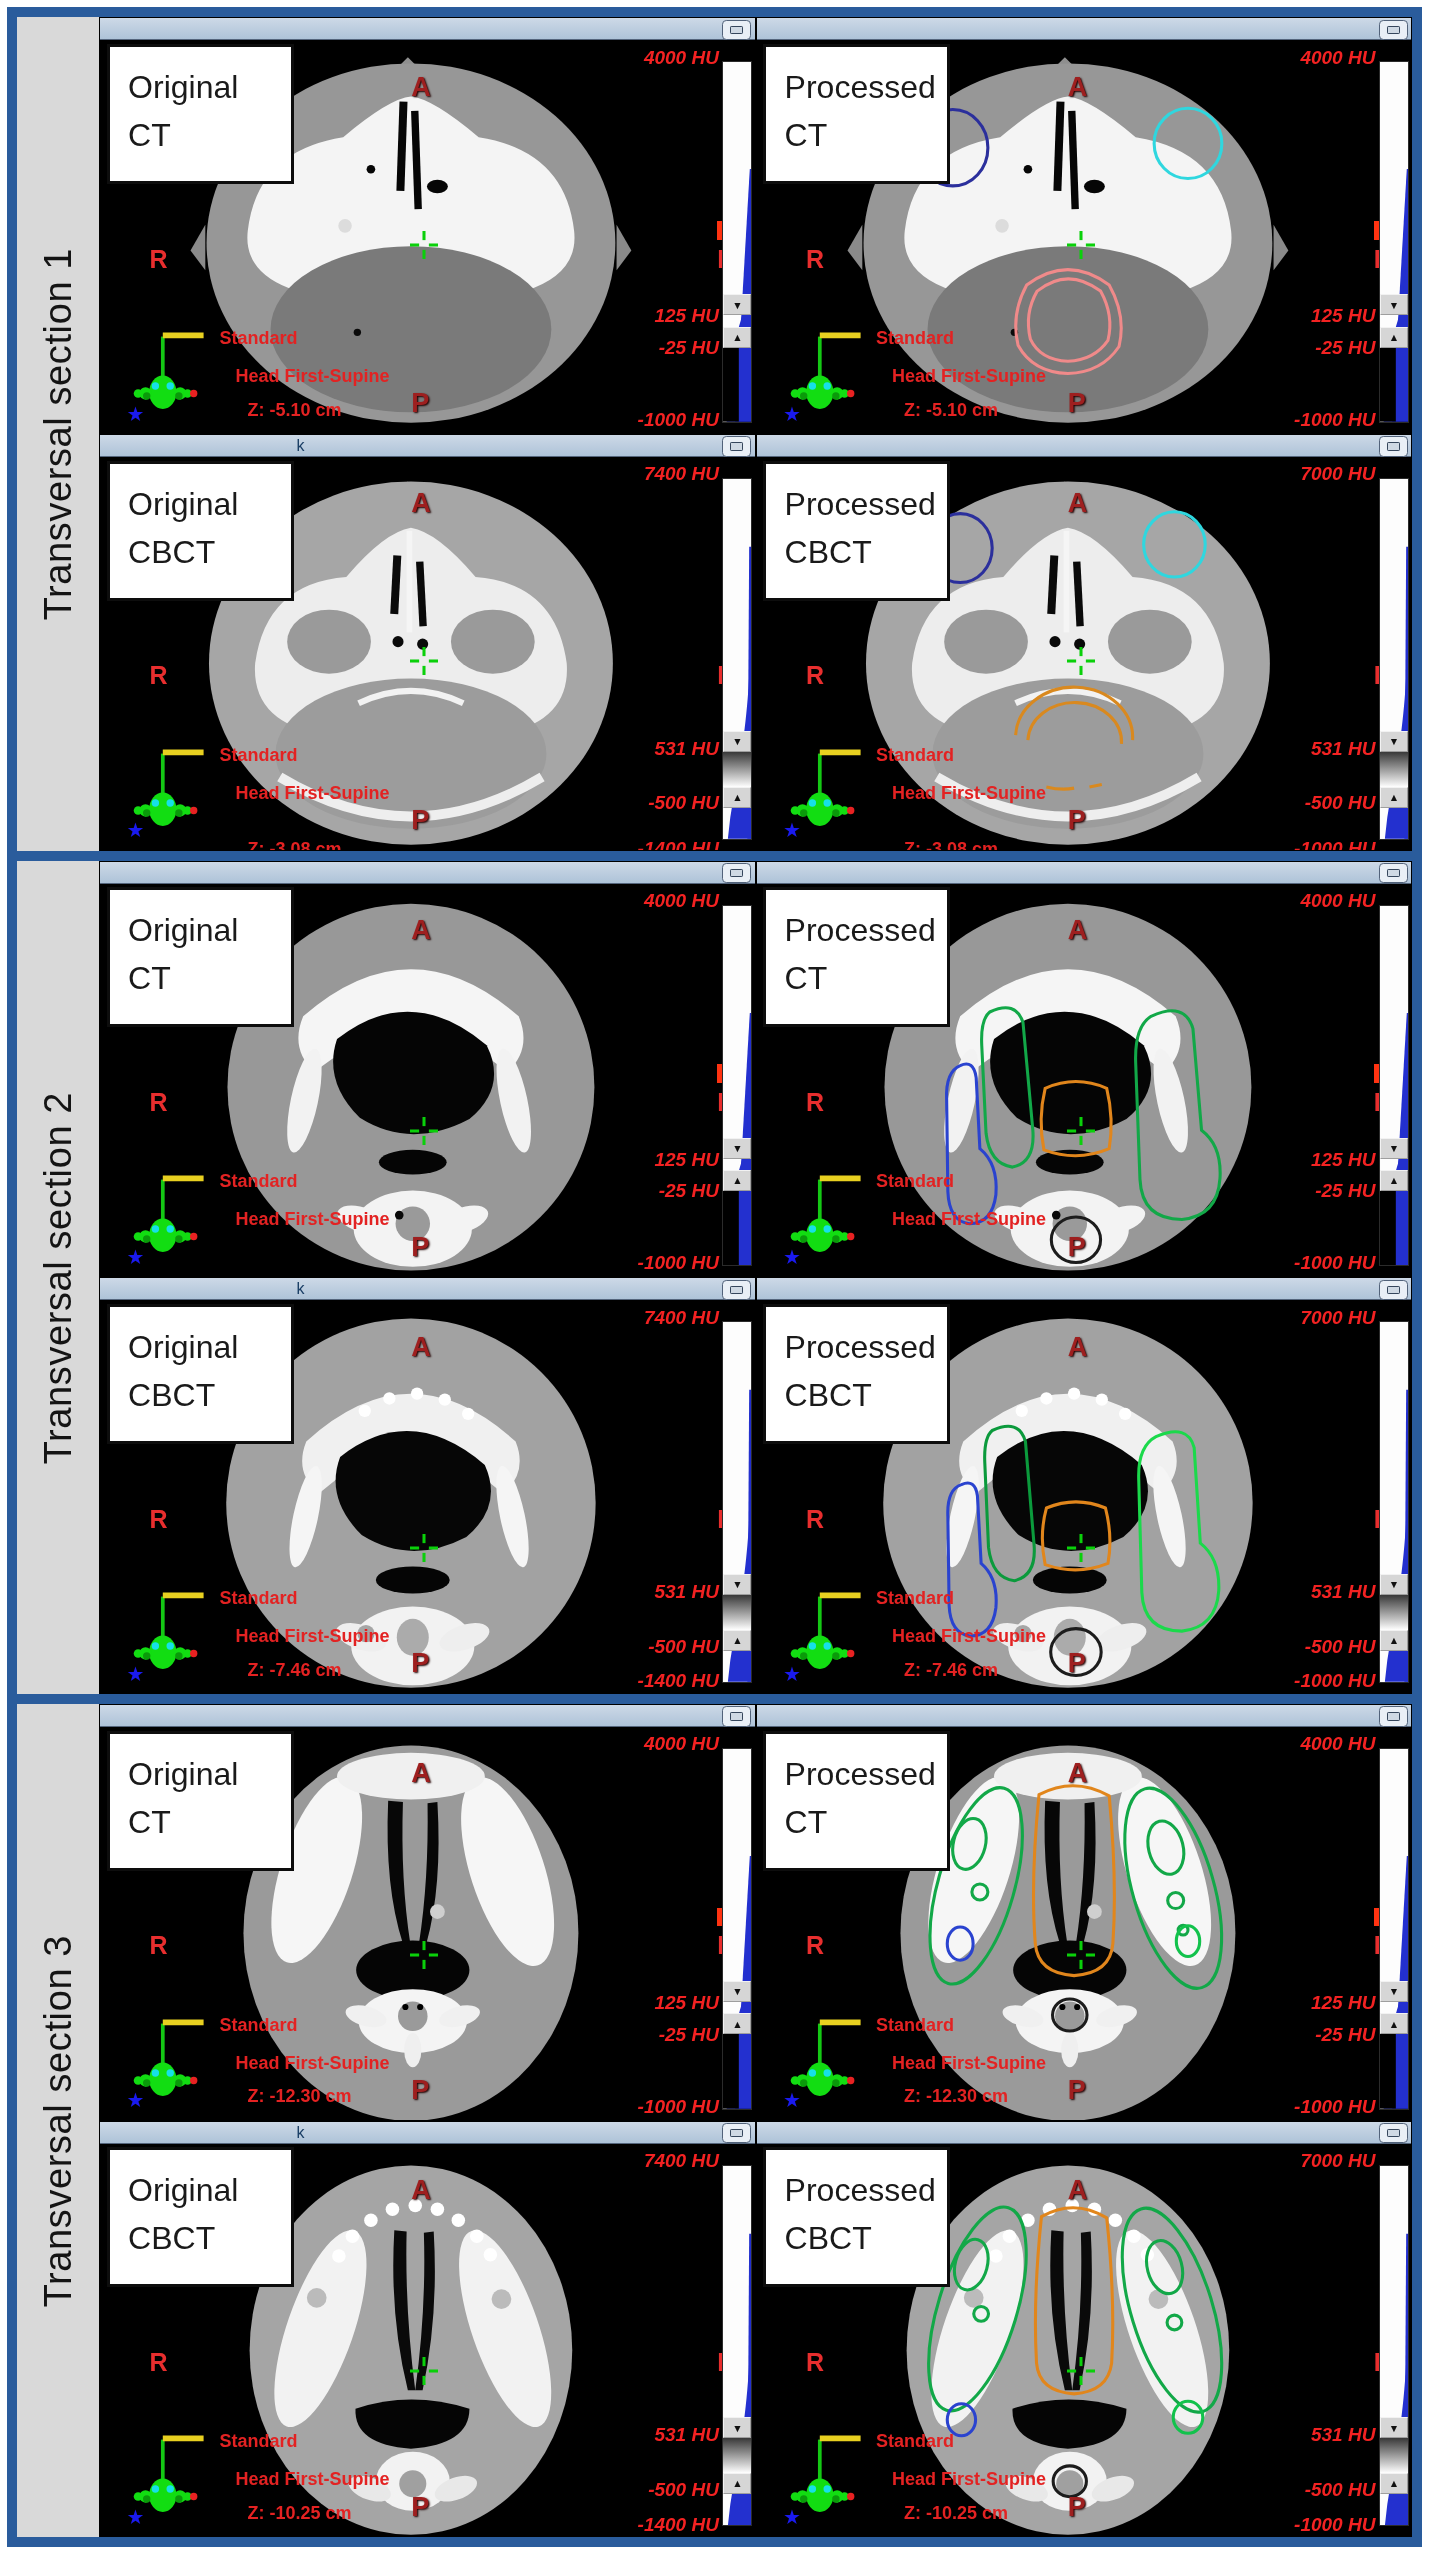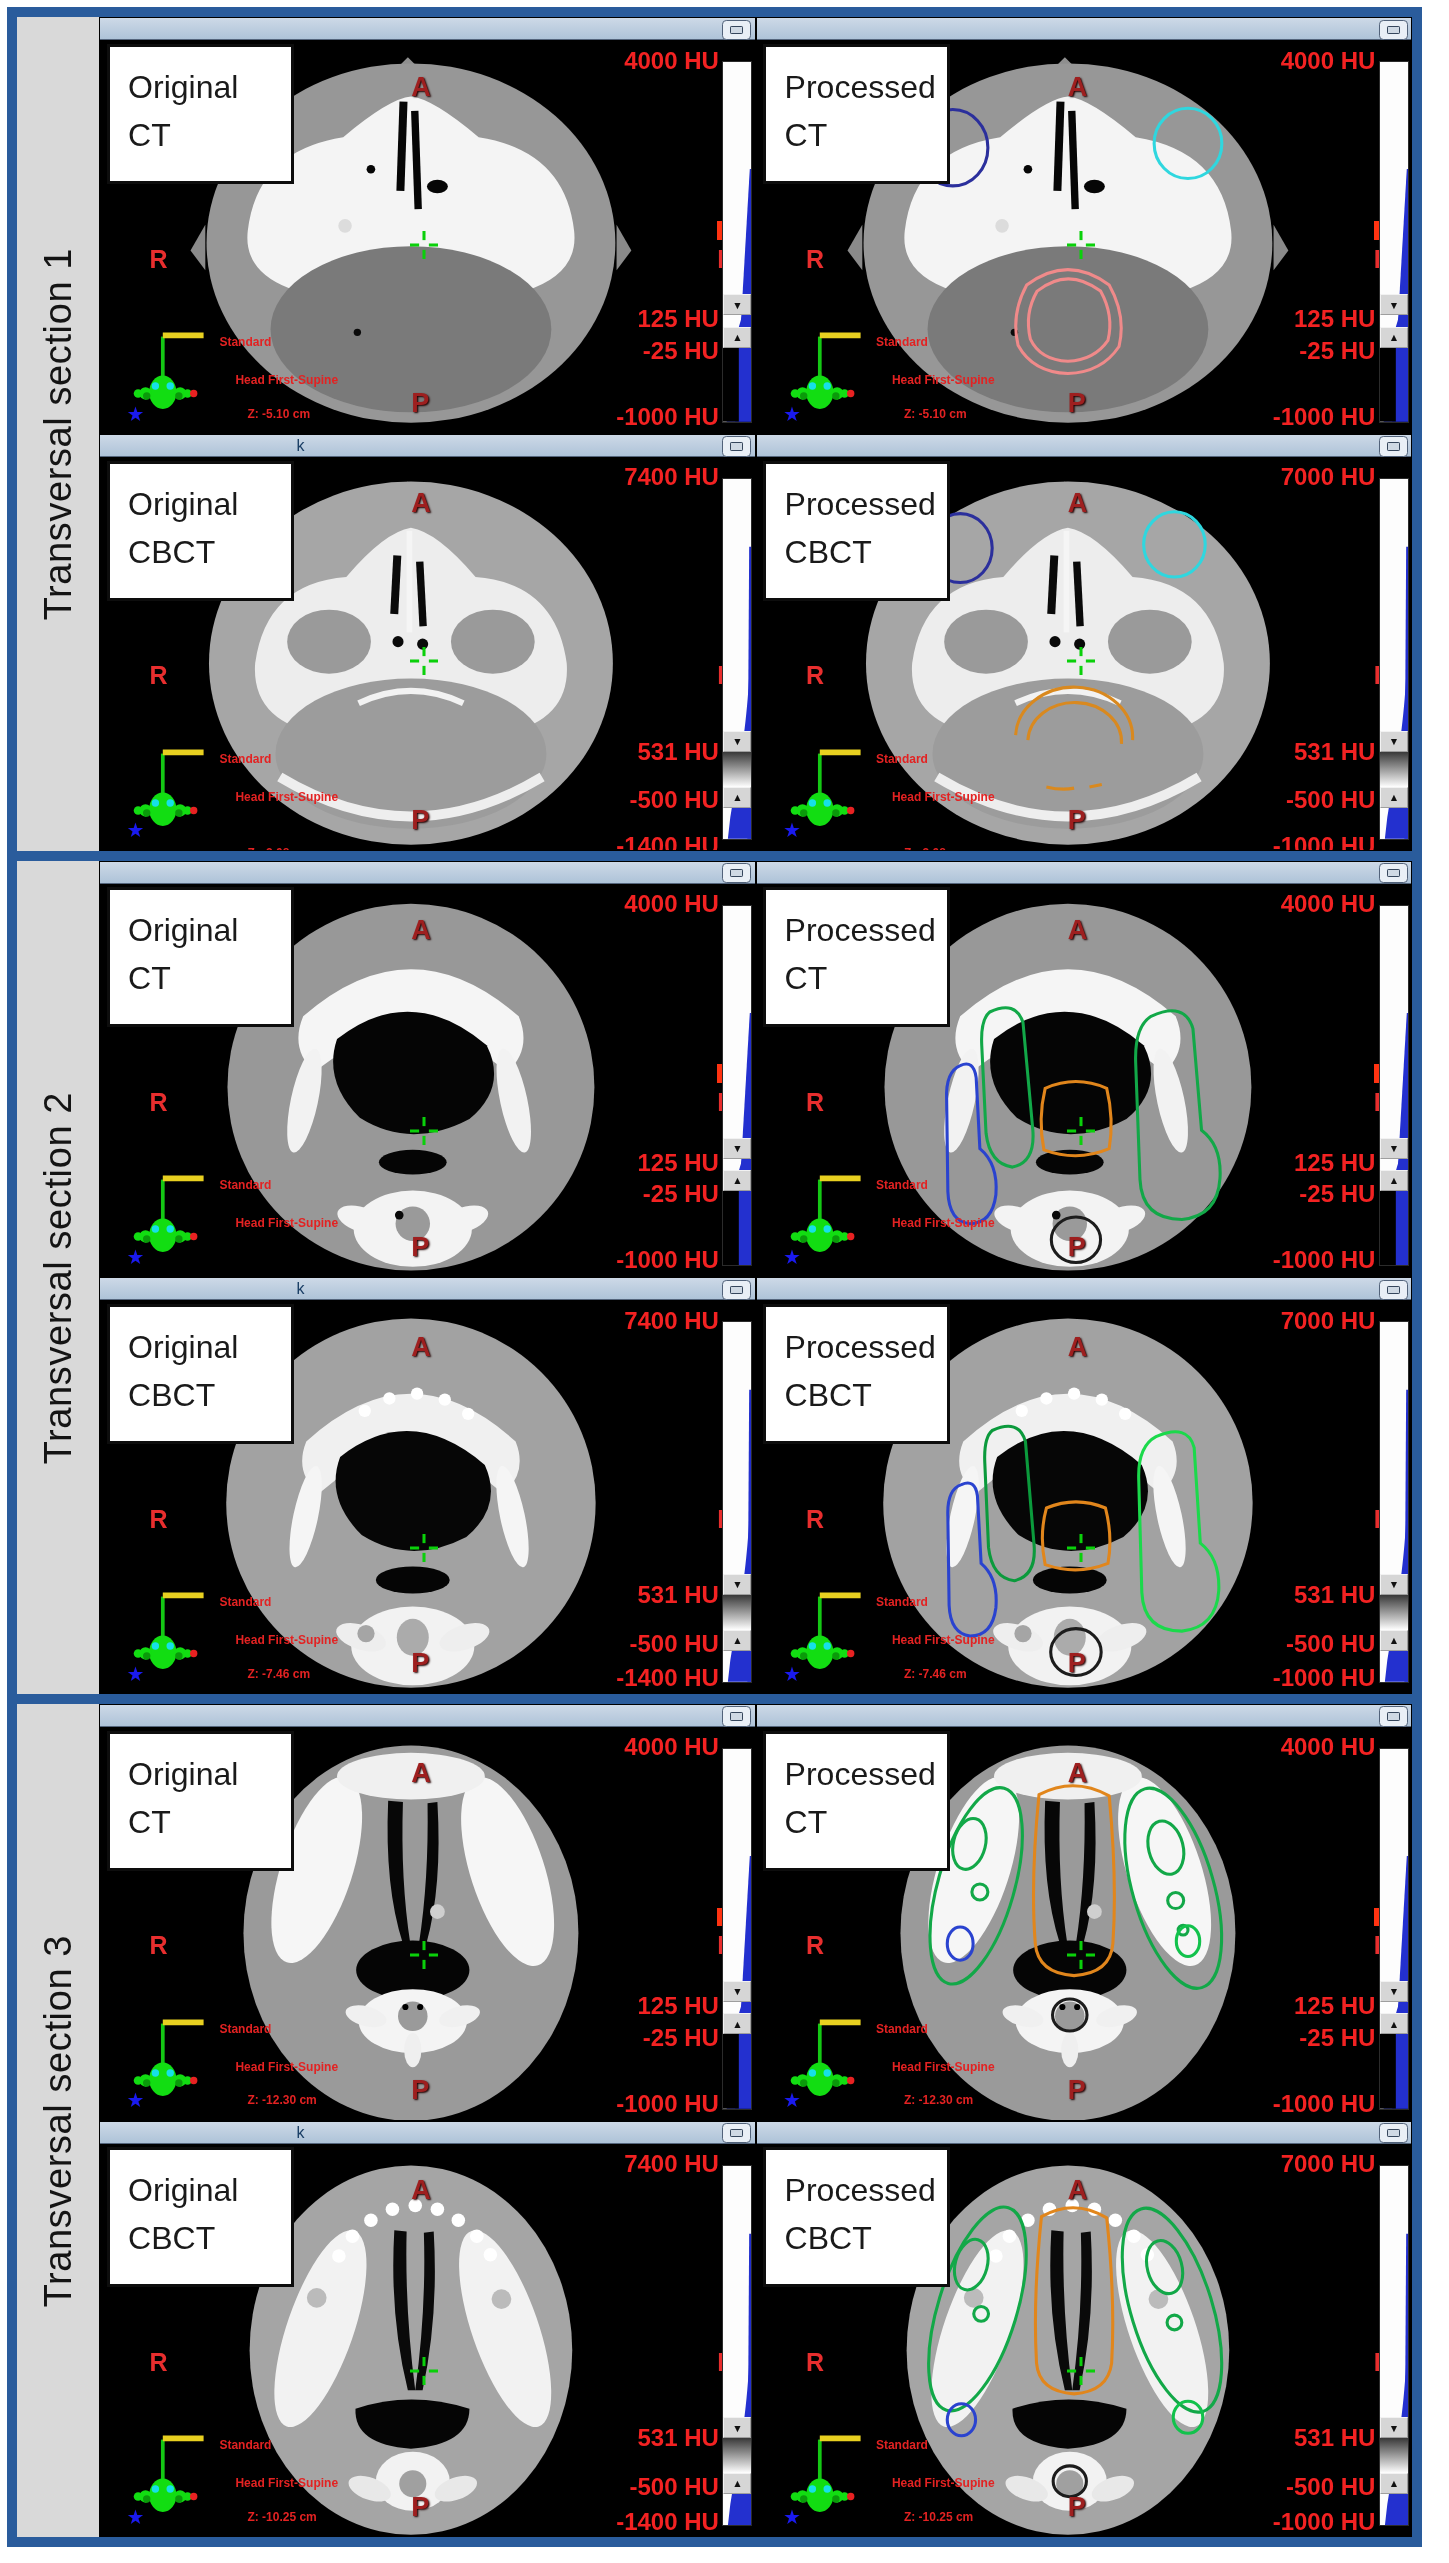--- a/index.html
+++ b/index.html
@@ -18,41 +18,41 @@
          border-bottom:1.2px solid #54657c;position:relative;box-sizing:border-box;}
   .titlefrag{position:absolute;left:196px;top:1.9px;font-size:16px;color:#1b3f66;}
   .winbtn{position:absolute;right:3.7px;top:1.2px;width:27px;height:18.5px;background:#e9eff6;
          border:1.2px solid #51627a;border-radius:4.3px;display:flex;align-items:center;justify-content:center;}
   .winbtn .glyph{width:11px;height:6.2px;border:1.9px solid #35465c;border-radius:1.2px;background:#cfd9e4;}
   .canvas{position:relative;flex:1;background:#000;overflow:hidden;min-height:0;}
   .head,.overlay{position:absolute;left:0;top:0;width:100%;height:100%;}
   .labelbox{position:absolute;left:6.2px;top:3.7px;width:187px;height:140px;background:#fff;
          border:3.1px solid #0d0d0d;box-sizing:border-box;padding:16px 0 0 18.5px;
          font-size:32px;line-height:1.5;color:#1a1a1a;}
-  .hu{position:absolute;color:#f32222;font-weight:bold;font-size:24px;white-space:nowrap;right:36px;text-align:right;}
+  .hu{position:absolute;color:#f32222;font-weight:bold;font-size:19px;white-space:nowrap;right:36px;text-align:right;font-style:italic;}
   .hu.top{top:6.2px;}
   .ct .hu.m1{top:67.5%;} .ct .hu.m2{top:75.5%;} .ct .hu.bot{bottom:1.9px;}
   .cbct .hu.m1{top:71.5%;} .cbct .hu.m2{bottom:9%;} .cbct .hu.bot{bottom:0.6px;}
   .clipb .hu.bot{bottom:-10px;}
   .letter{position:absolute;font-weight:bold;}
   .letA{left:47.5%;top:8%;font-size:27px;color:#9e1f1f;text-shadow:1.2px 1.2px 1.9px #200;}
   .letP{left:47.5%;bottom:3.5%;font-size:27px;color:#9e1f1f;text-shadow:1.2px 1.2px 1.9px #200;}
   .letR{left:7.5%;top:52%;font-size:25px;color:#e82e2e;}
   .letL{right:31.5px;top:52%;font-size:25px;color:#e82e2e;width:6.2px;overflow:hidden;}
   .cross{position:absolute;width:28px;height:28px;transform:translate(-50%,-50%);}
   .hist{position:absolute;top:21px;bottom:10px;right:2.5px;width:28px;background:#fdfdfd;border:1.2px solid #2b2b2b;}
   .hist svg{position:absolute;left:0;top:0;width:100%;height:100%;}
   .hbtn{position:absolute;left:0;width:100%;height:21px;background:#d6d6d6;border:1.9px outset #f2f2f2;
         box-sizing:border-box;display:flex;align-items:center;justify-content:center;
         font-size:10.5px;color:#111;line-height:1;}
   .ct .hbtn.down{top:64.5%;} .ct .hbtn.up{top:73.5%;}
   .cbct .hbtn.down{top:70%;} .cbct .hbtn.up{top:85.5%;}
   .grad{position:absolute;left:0;width:100%;top:73%;height:12.5%;background:linear-gradient(#000,#fff);}
   .tick{position:absolute;right:32px;top:46%;width:5.6px;height:18.5px;background:#f31;}
-  .annot{position:absolute;color:#e32222;font-weight:bold;font-size:12px;white-space:nowrap;}
+  .annot{position:absolute;color:#e32222;font-weight:bold;font-size:18px;white-space:nowrap;}
   .a-std{left:119px;bottom:84px;}
   .a-pos{left:135px;bottom:46px;text-align:center;}
   .a-z{left:135px;bottom:12.4px;margin-left:12px;}
   .a-z.zclip{bottom:-10px;}
   .connector{position:absolute;left:22px;bottom:16px;width:136px;height:99px;}
   .star{position:absolute;left:26px;bottom:7.4px;font-size:20px;color:#1a1aee;}
 </style>
 </head>
 <body>
 

